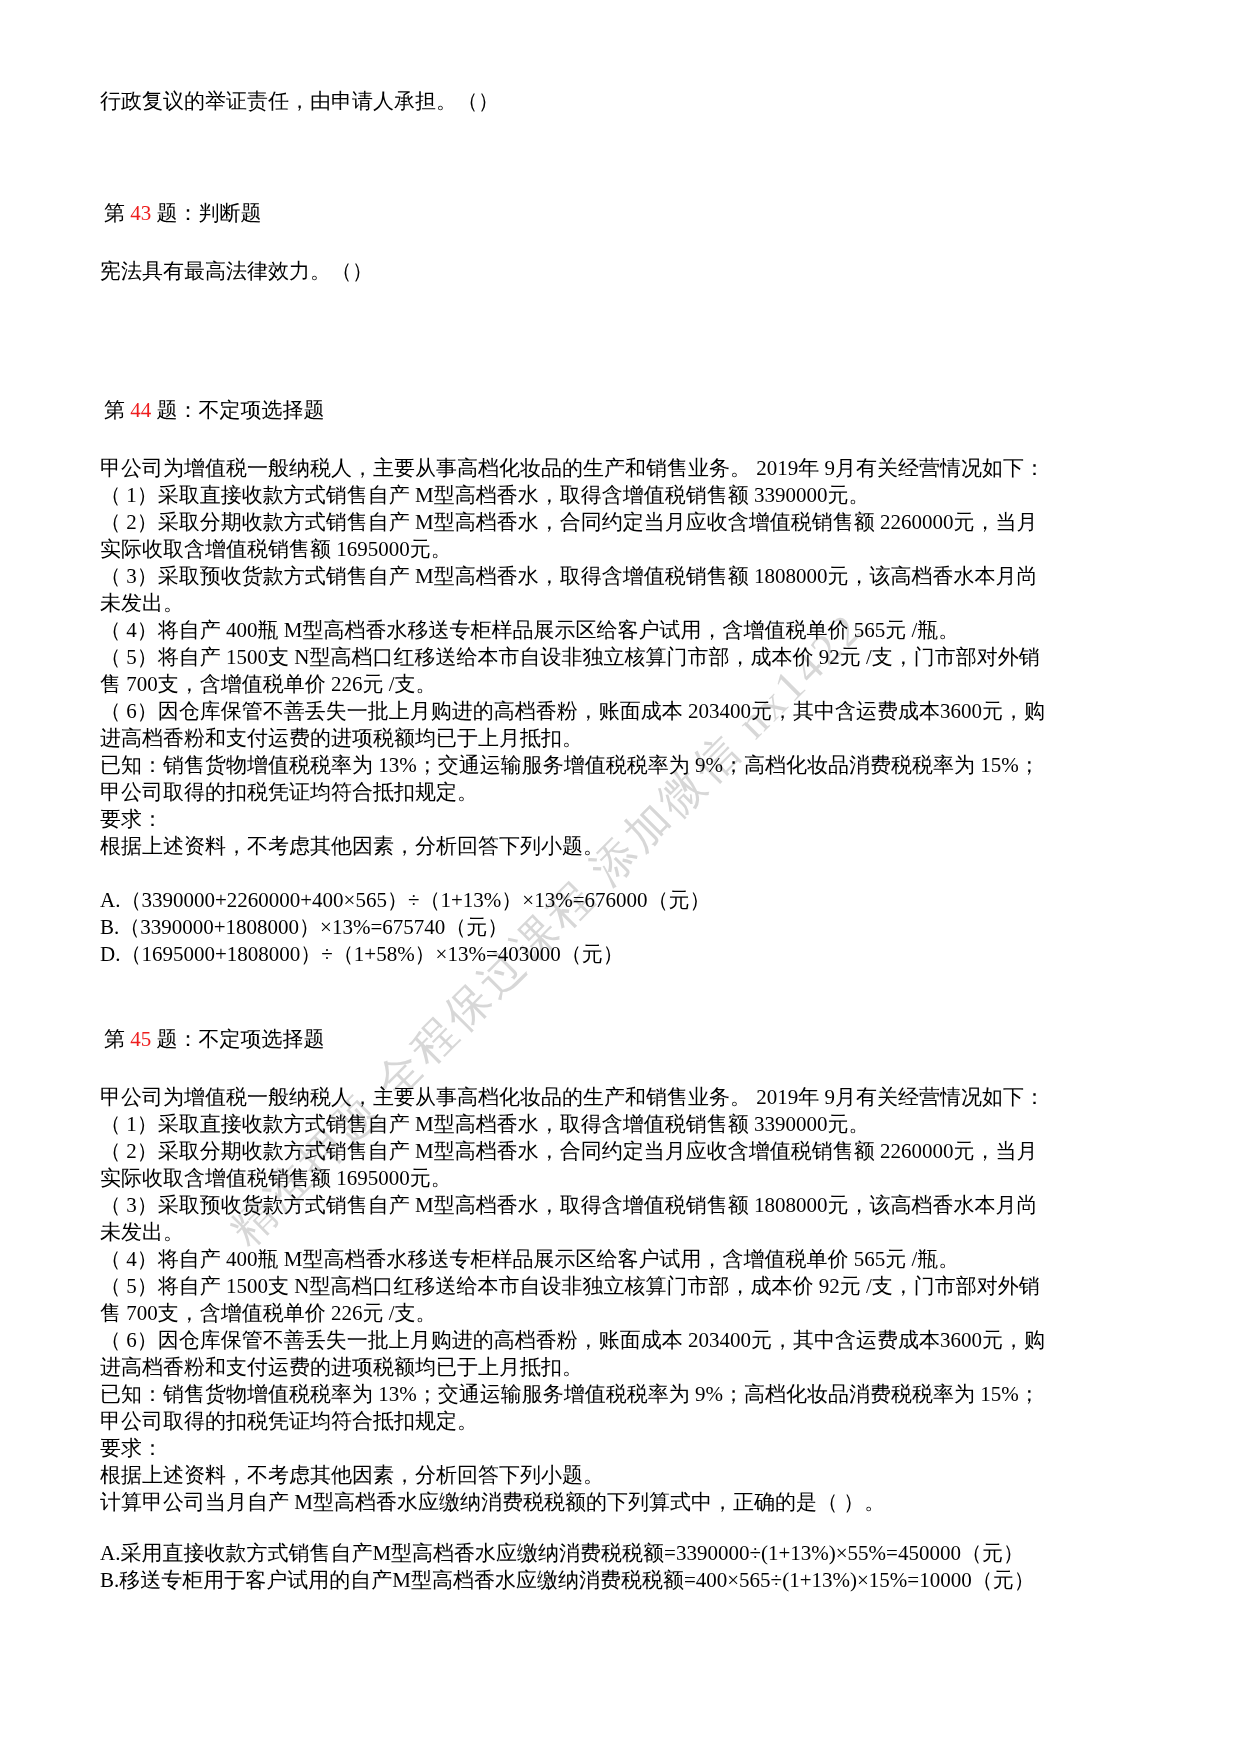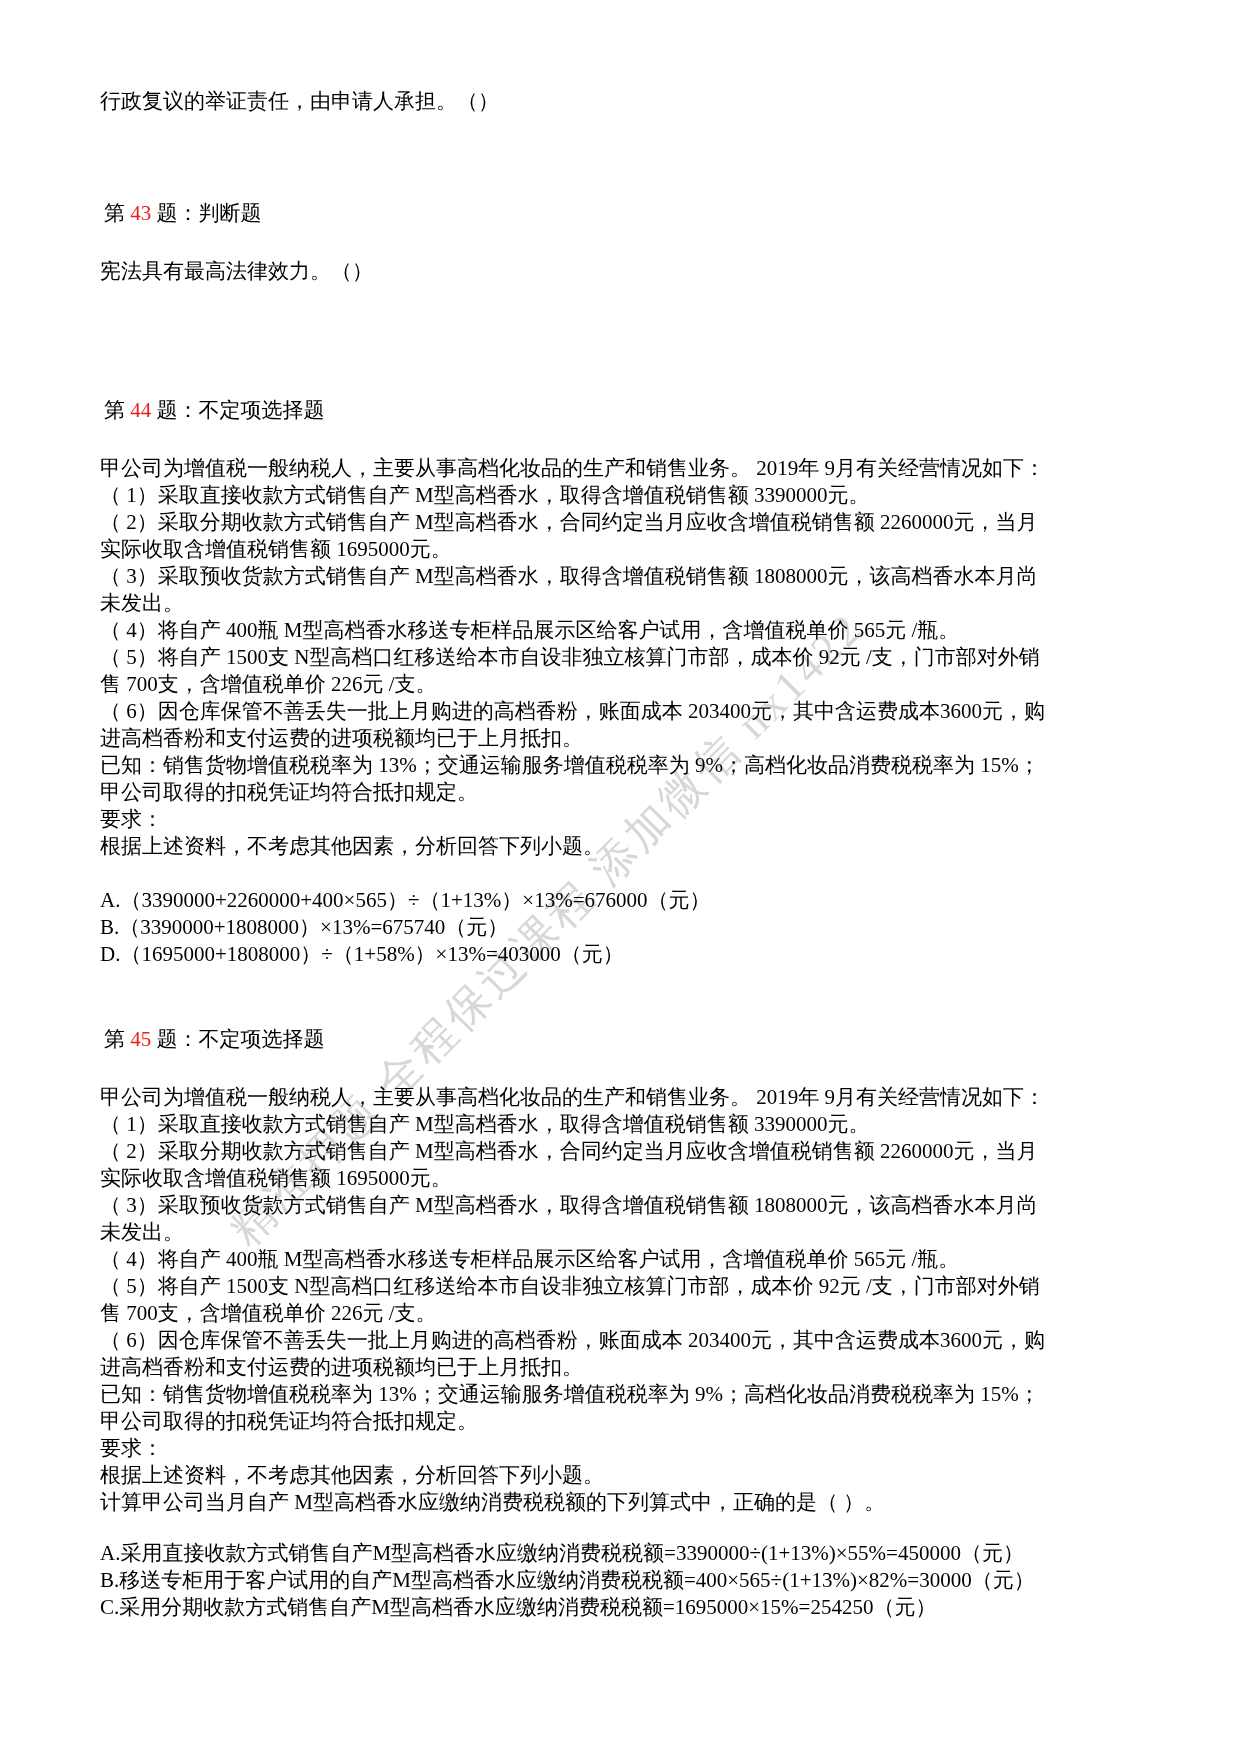--- a/index.html
+++ b/index.html
@@ -124,19 +124,18 @@
           <div class="line">进高档香粉和支付运费的进项税额均已于上月抵扣。</div>
           <div class="line">已知：销售货物增值税税率为 13%；交通运输服务增值税税率为 9%；高档化妆品消费税税率为 15%；</div>
           <div class="line">甲公司取得的扣税凭证均符合抵扣规定。</div>
           <div class="line">要求：</div>
           <div class="line">根据上述资料，不考虑其他因素，分析回答下列小题。</div>
           <div class="line">计算甲公司当月自产 M型高档香水应缴纳消费税税额的下列算式中，正确的是（ ）。</div>
         </div>
       <div class="sp-opt"></div>
       <div>
           <div class="line">A.采用直接收款方式销售自产M型高档香水应缴纳消费税税额=3390000÷(1+13%)×55%=450000（元）</div>
-          <div class="line">B.移送专柜用于客户试用的自产M型高档香水应缴纳消费税税额=400×565÷(1+13%)×82%=30000（元）</div>
-          <div class="line">C.采用分期收款方式销售自产M型高档香水应缴纳消费税税额=1695000×15%=254250（元）</div>
+          <div class="line">B.移送专柜用于客户试用的自产M型高档香水应缴纳消费税税额=400×565÷(1+13%)×15%=10000（元）</div>
         </div>
     </div>
 
   </div>
 </div>
 
 </body></html>

